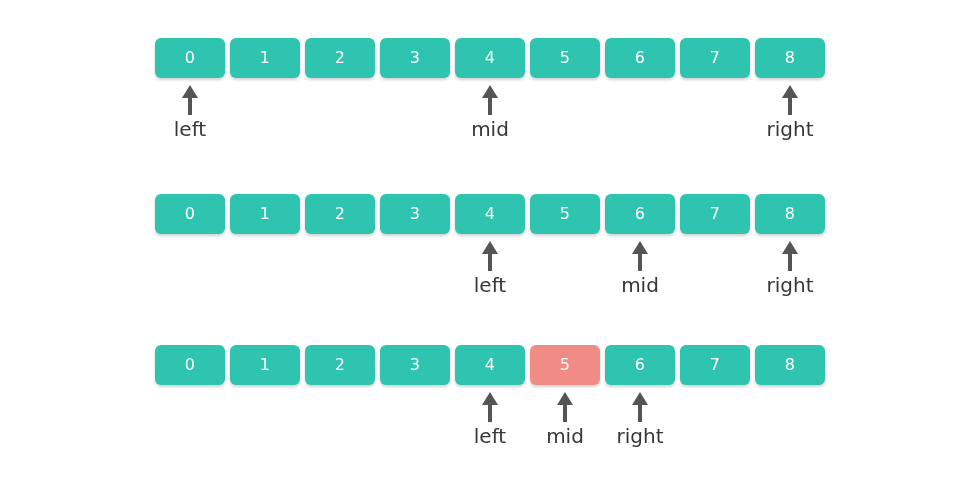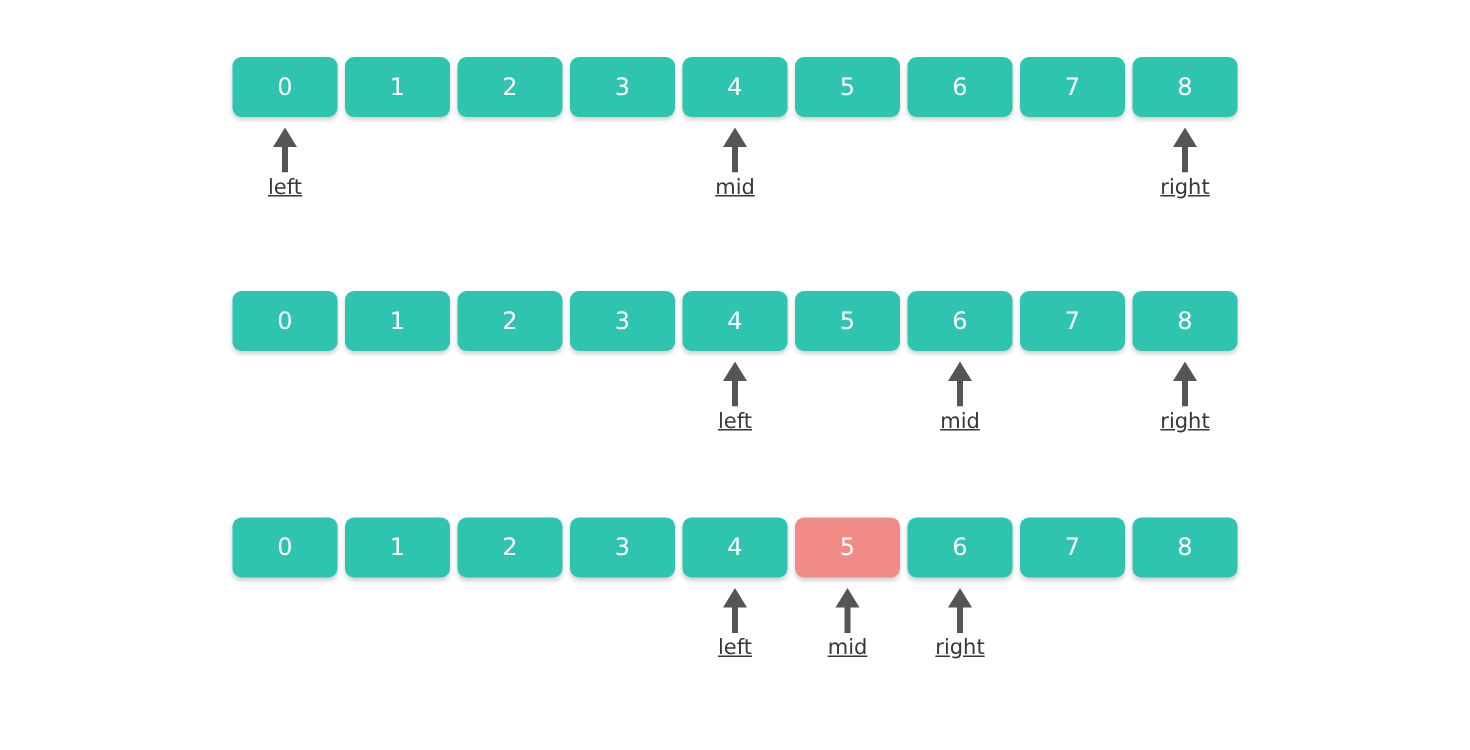--- a/index.html
+++ b/index.html
@@ -67,25 +67,24 @@
   .pointer .arrow {
     display: block;
     margin: 0 auto;
     width: 18px;
     height: 30px;
   }
 
   .pointer .ptr-label {
     display: block;
     margin-top: 3px;
-    font-size: 14px;
+    font-size: 20px;
     color: #373737;
     line-height: 1.1;
     white-space: nowrap;
-    text-decoration: underline;
   }
 </style>
 </head>
 <body>
 
 <div id="diagram" style="width: 980px; height: 500px; background: rgb(255, 255, 255);">
     <div class="row" style="top: 38px;">
       <div class="cells" style="left: 155px;">
         <div class="cell" style="left: 0px; width: 70px; height: 40px; background: rgb(46, 196, 175);">
           <span class="cell-label" style="color: rgb(255, 255, 255);">0</span>

